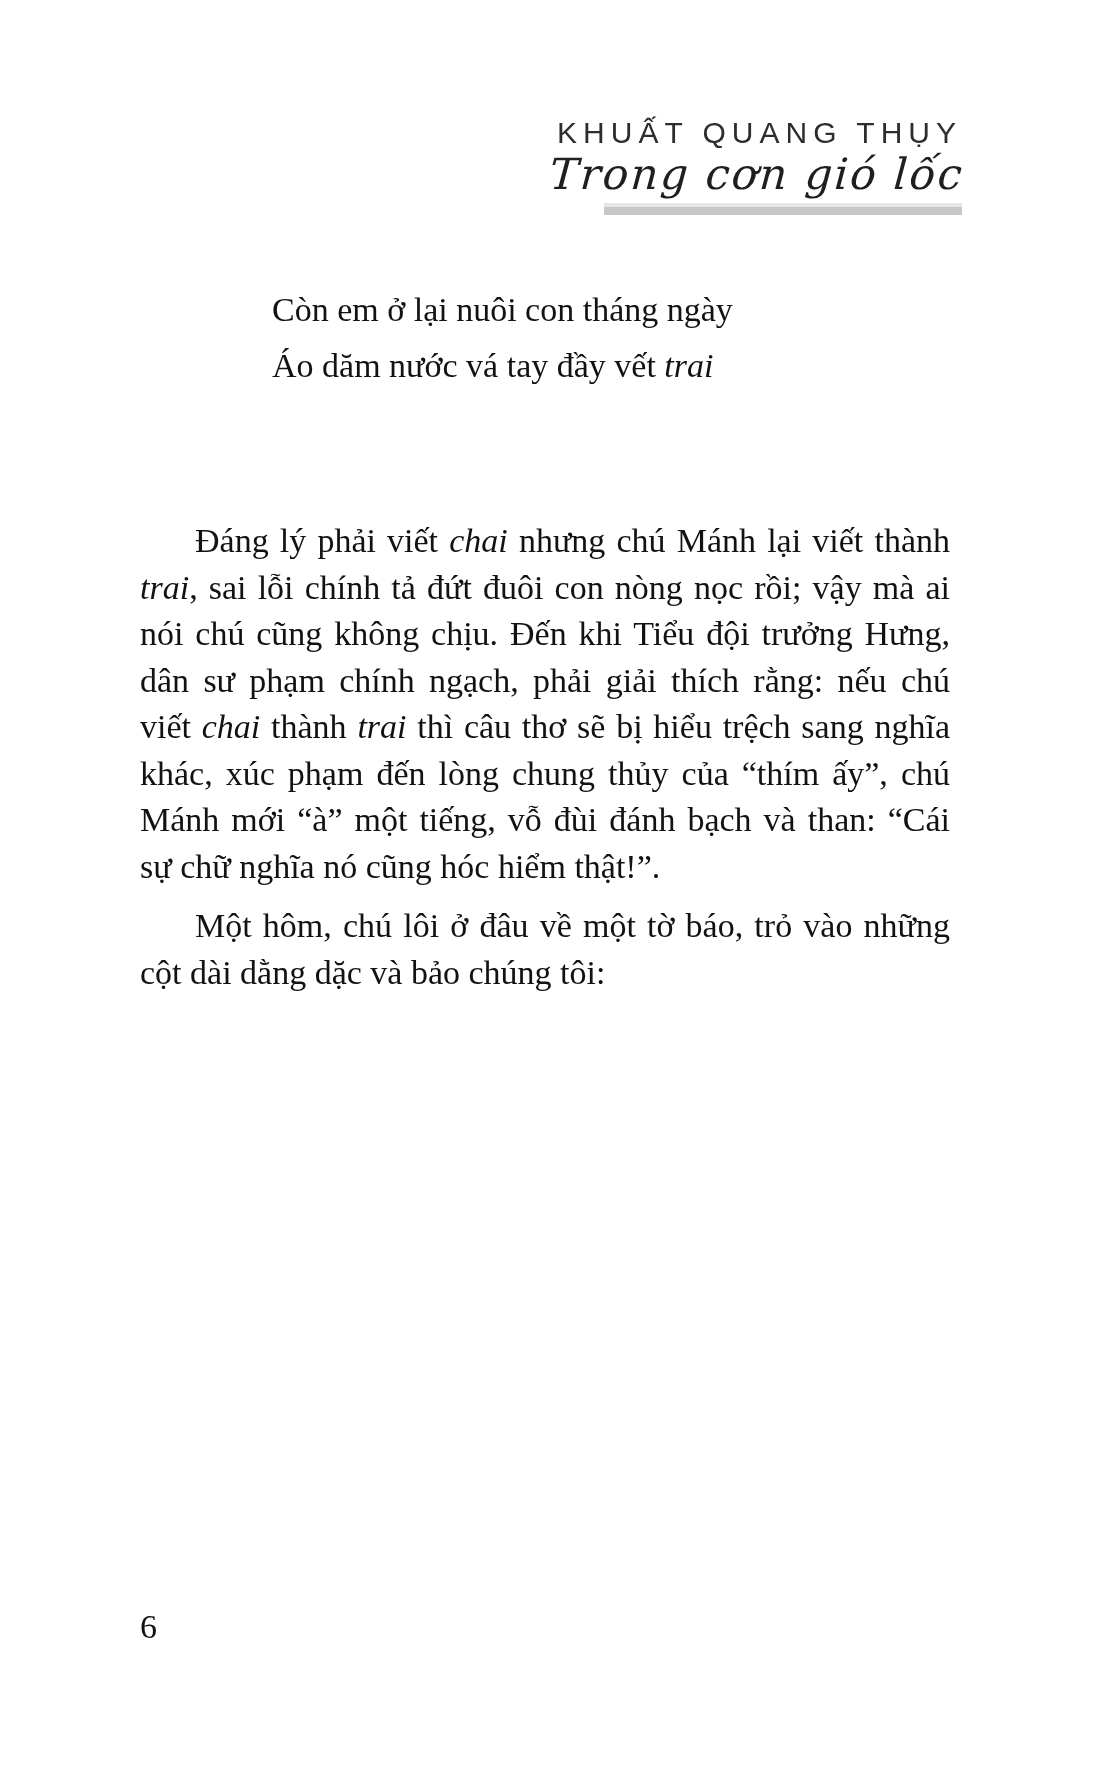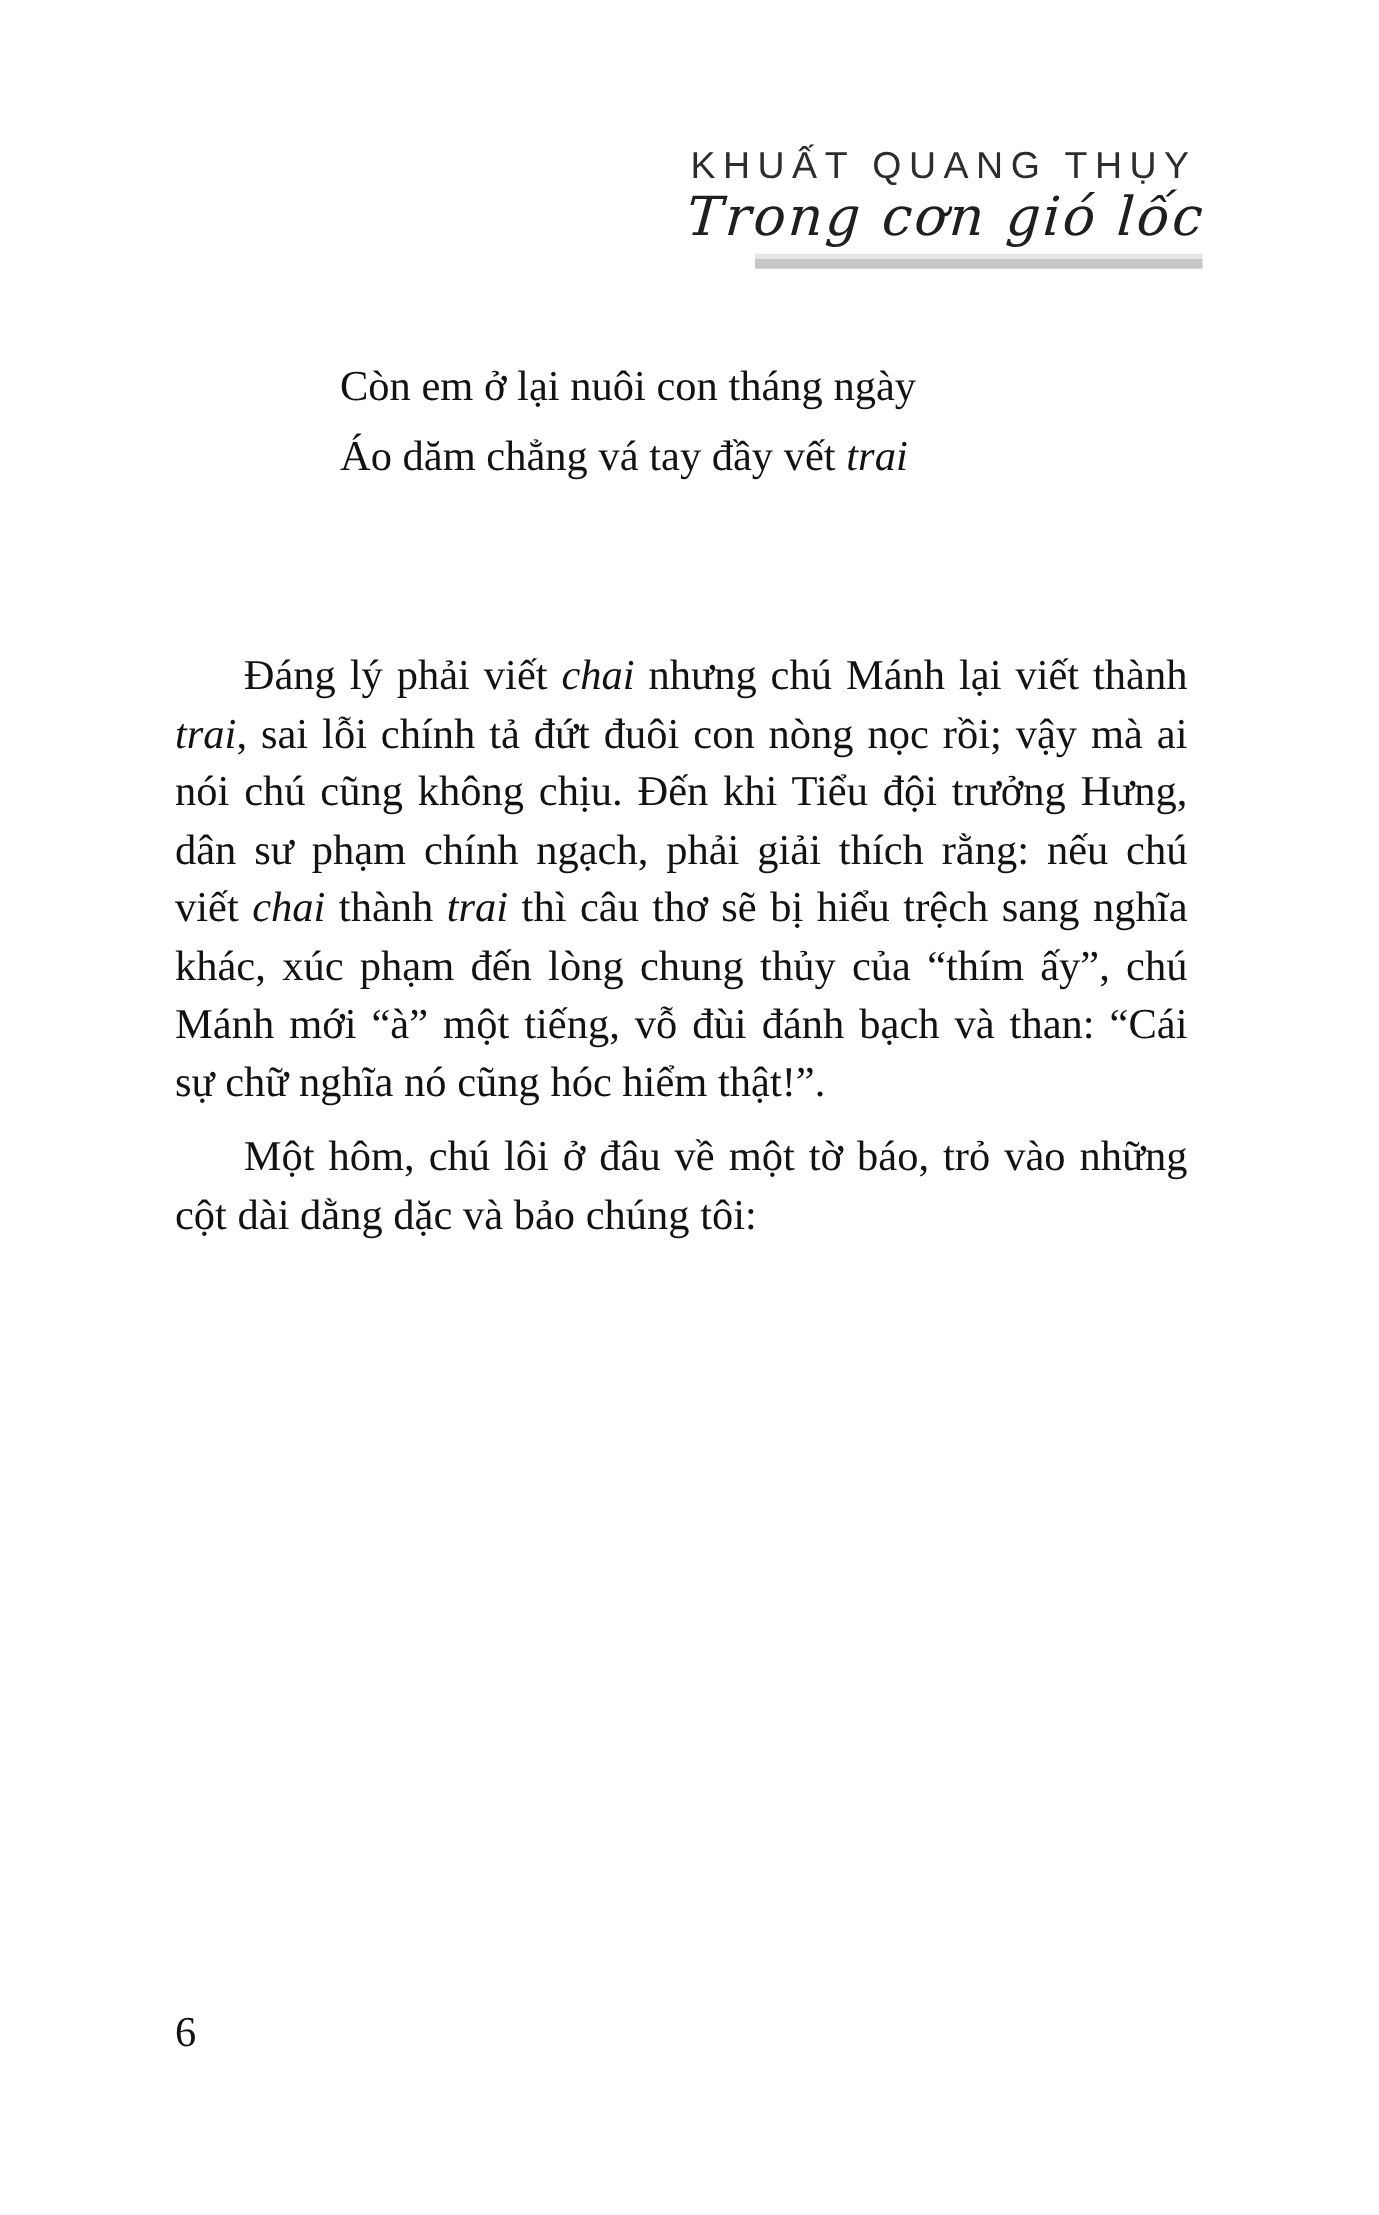--- a/index.html
+++ b/index.html
@@ -15,21 +15,21 @@
     background: #ffffff;
     color: #161616;
     overflow: hidden;
   }
 
   
   .header {
     position: absolute;
     top: 116px;
     right: 141px;
-    text-align: center;
+    text-align: right;
   }
   .author {
     font-family: "Liberation Sans", sans-serif;
     font-size: 30px;
     font-weight: 400;
     letter-spacing: 6px;
     color: #2d2d2d;
     white-space: nowrap;
   }
   .script-title {
@@ -96,21 +96,21 @@
 <div class="page">
 
   <div class="header">
     <div class="author">KHUẤT QUANG THỤY</div>
     <div class="script-title">Trong cơn gió lốc</div>
     <div class="header-rule"></div>
   </div>
 
   <div class="poem">
     <div class="poem-line"><span>Còn em ở lại nuôi con tháng ngày</span></div>
-    <div class="poem-line"><span>Áo dăm chẳng vá tay đầy vết </span><span class="it">trai</span></div>
+    <div class="poem-line"><span>Áo dăm nước vá tay đầy vết </span><span class="it">trai</span></div>
   </div>
 
   <div class="body-text">
 
     <p><span>Đáng lý phải viết </span><span class="it">chai</span><span> nhưng chú Mánh lại viết thành </span><span class="it">trai</span><span>, sai lỗi chính tả đứt đuôi con nòng nọc rồi; vậy mà ai nói chú cũng không chịu. Đến khi Tiểu đội trưởng Hưng, dân sư phạm chính ngạch, phải giải thích rằng: nếu chú viết </span><span class="it">chai</span><span> thành </span><span class="it">trai</span><span> thì câu thơ sẽ bị hiểu trệch sang nghĩa khác, xúc phạm đến lòng chung thủy của “thím ấy”, chú Mánh mới “à” một tiếng, vỗ đùi đánh bạch và than: “Cái sự chữ nghĩa nó cũng hóc hiểm thật!”.</span></p>
 
 
     <p><span>Một hôm, chú lôi ở đâu về một tờ báo, trỏ vào những cột dài dằng dặc và bảo chúng tôi:</span></p>
 
 

